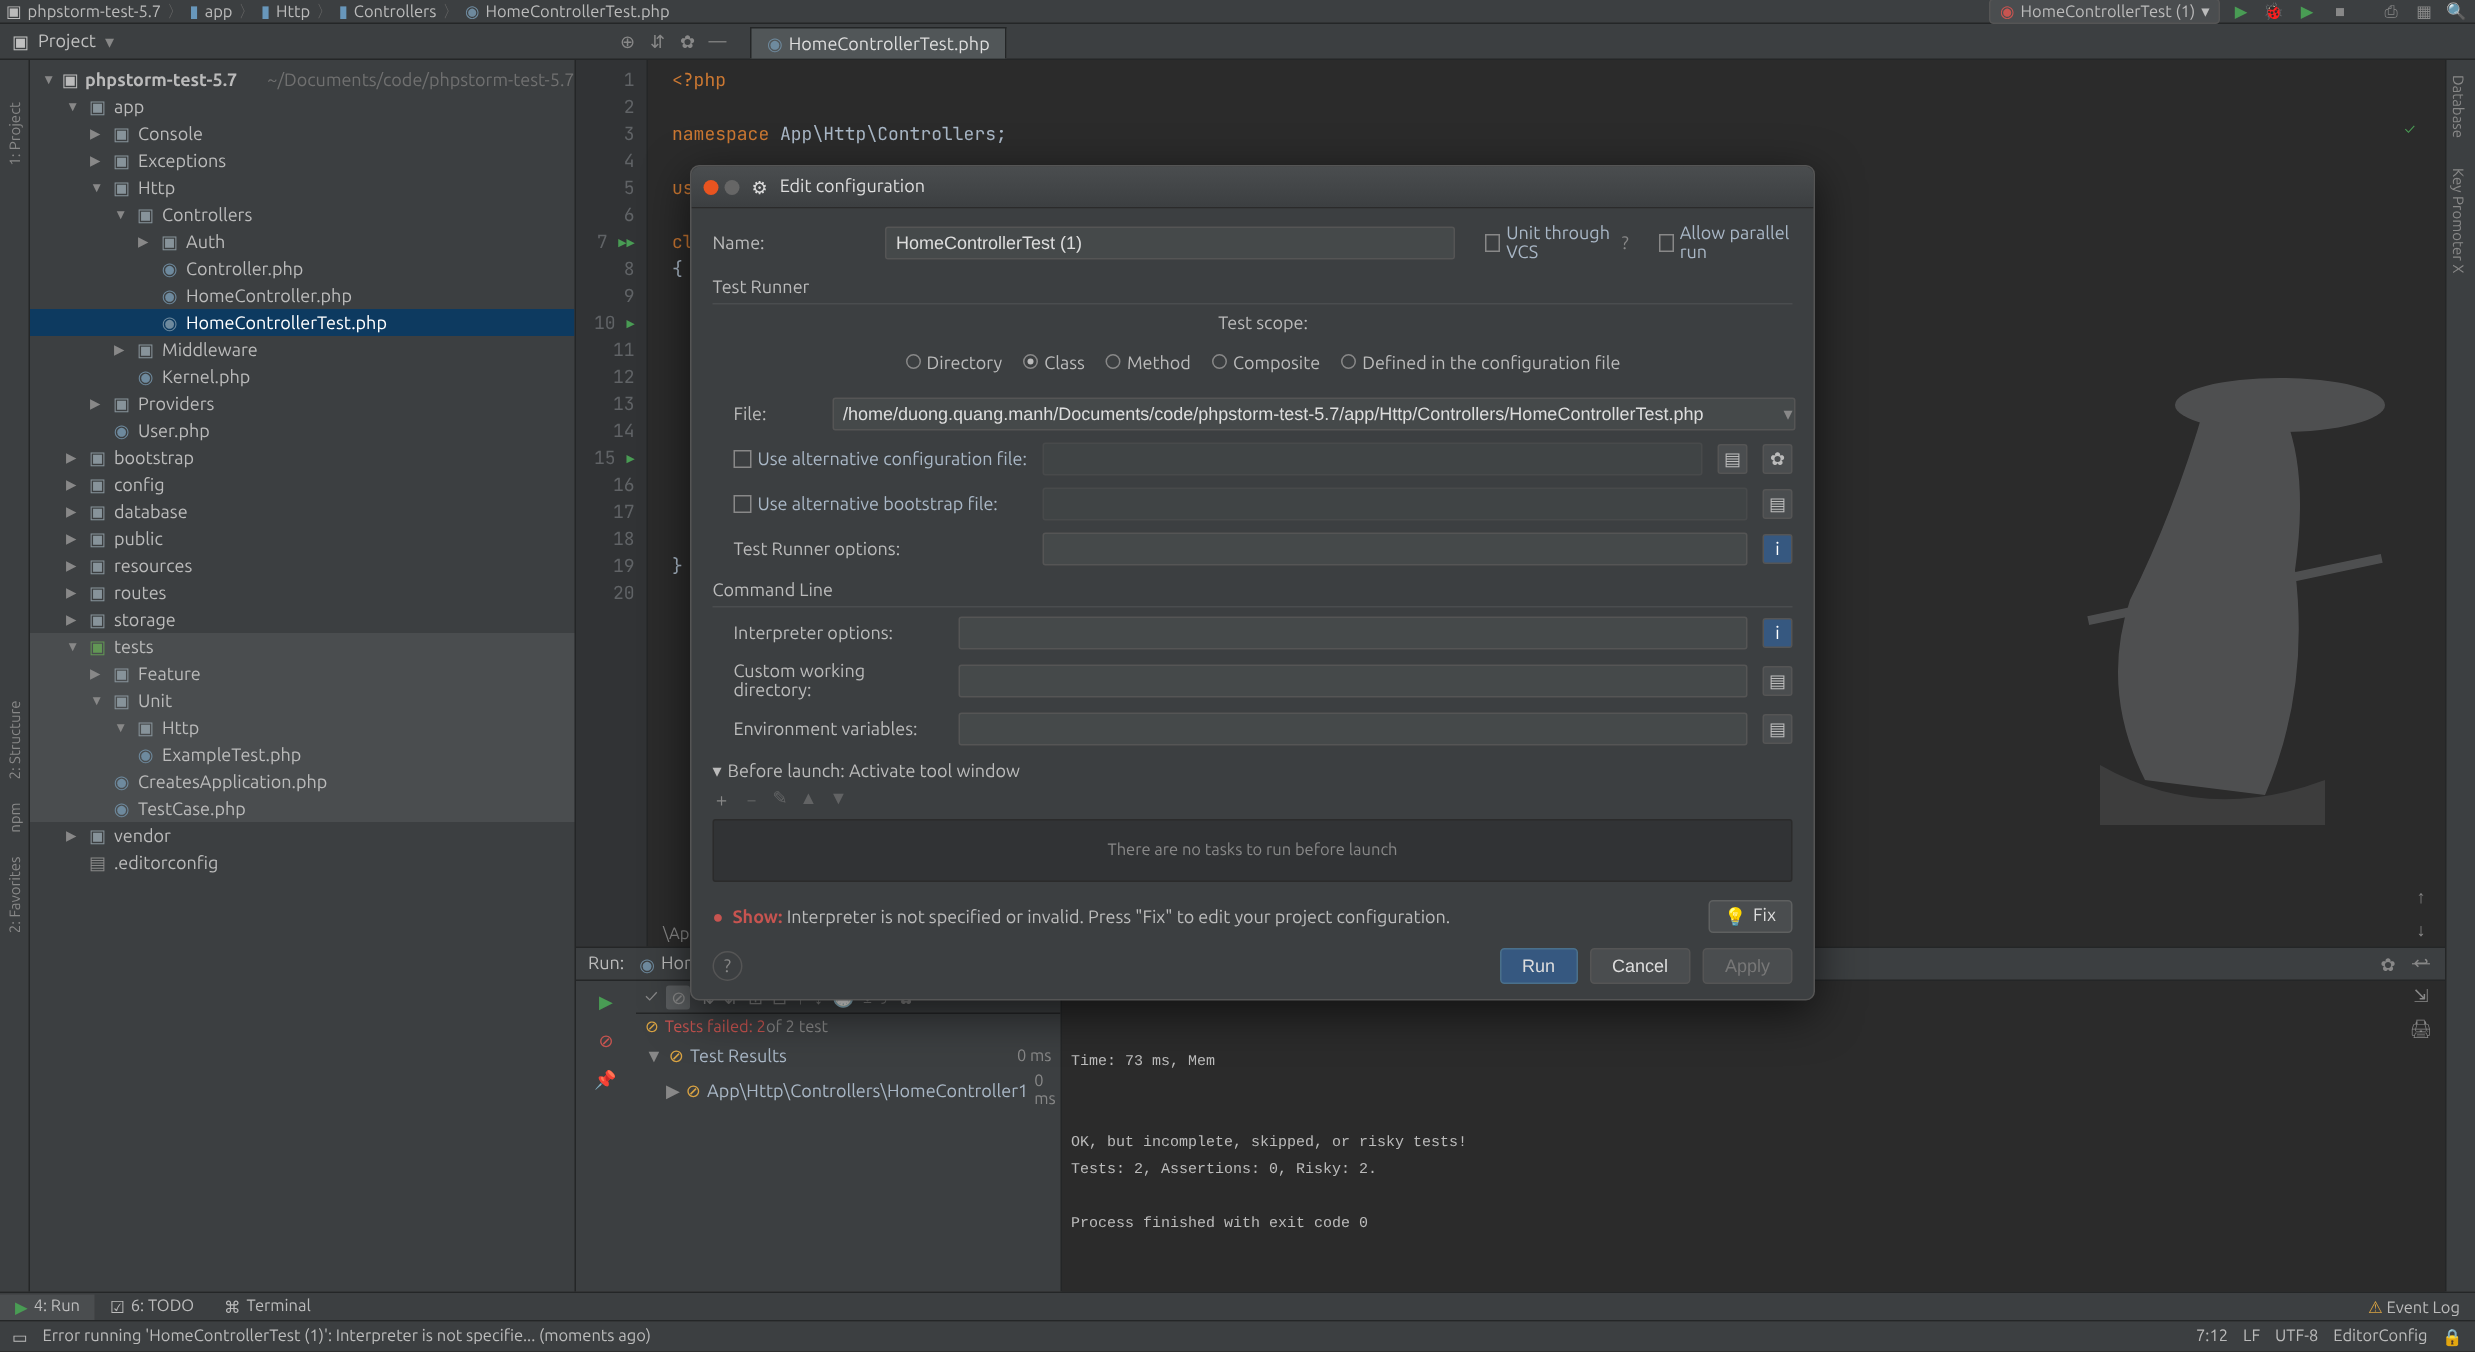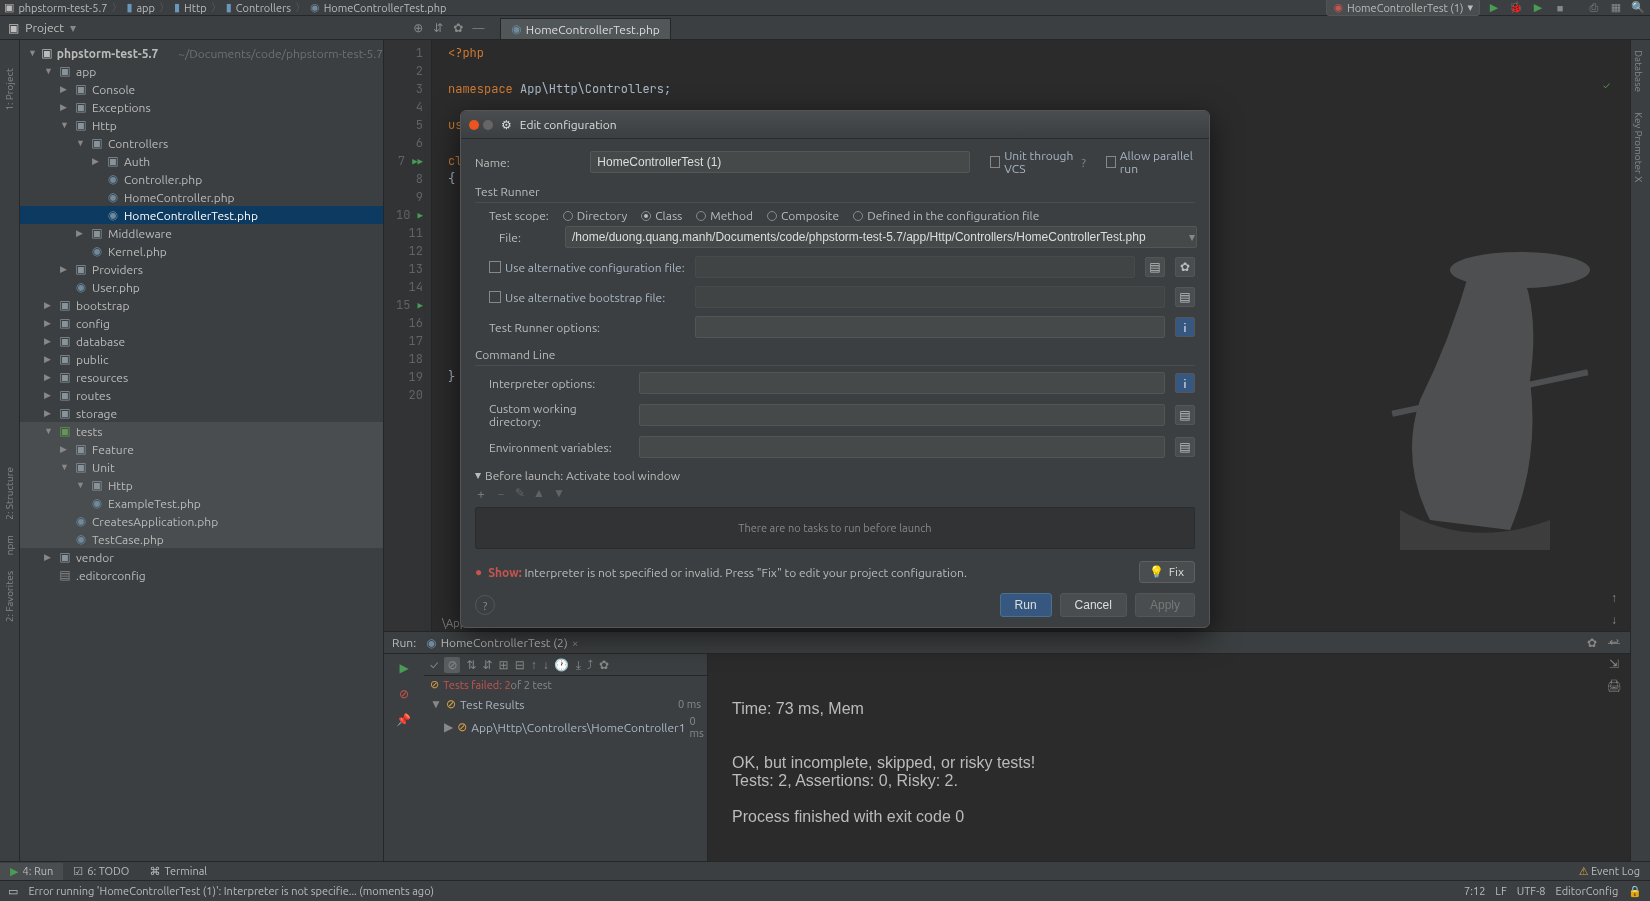--- a/index.html
+++ b/index.html
@@ -37,41 +37,41 @@
 .run-tab { display: flex; align-items: center; gap: 4px; }
 .run-body { flex: 1; display: flex; }
 .run-left { width: 40px; background: #3c3f41; display: flex; flex-direction: column; align-items: center; gap: 6px; padding-top: 4px; }
 .run-left .rbtn { width: 20px; height: 20px; color: #888; display: flex; align-items: center; justify-content: center; }
 .test-tree { width: 284px; background: #3c3f41; border-right: 1px solid #242627; }
 .test-toolbar { height: 22px; display: flex; align-items: center; gap: 6px; padding: 0 6px; border-bottom: 1px solid #242627; }
 .test-toolbar .tbtn { color: #888; }
 .test-rows { padding: 2px 0; }
 .test-row { display: flex; align-items: center; padding: 2px 6px; gap: 4px; font-size: 12px; }
 .test-row .time { margin-left: auto; color: #888; font-size: 11px; }
-.console { flex: 1; padding: 10px 24px; font-family: Liberation Sans, sans-serif; font-size: 16px; color: #bbb; line-height: 18px; white-space: pre; overflow: hidden; }
+.console { flex: 1; padding: 10px 6px; font-family: Liberation Mono, monospace; font-size: 10px; color: #bbb; line-height: 18px; white-space: pre; overflow: hidden; }
 .tool-tabs { height: 20px; background: #3c3f41; display: flex; align-items: center; border-top: 1px solid #242627; border-bottom: 1px solid #242627; font-size: 11px; color: #bbb; }
 .tool-tab { padding: 2px 10px; display: flex; align-items: center; gap: 4px; }
 .tool-tab.active { background: #4a4d4f; }
 .tool-tabs .right { margin-left: auto; padding-right: 10px; }
 .status-bar { height: 20px; background: #3c3f41; display: flex; align-items: center; padding: 0 8px; font-size: 11px; color: #bbb; gap: 10px; }
 .status-bar .right { margin-left: auto; display: flex; gap: 10px; }
 
 
 .dialog-overlay { position: absolute; top: 110px; left: 460px; width: 750px; background: #3c3f41; border: 1px solid #555; border-radius: 6px; box-shadow: 0 8px 30px rgba(0,0,0,0.6); z-index: 100; }
 .dialog-title { height: 28px; display: flex; align-items: center; padding: 0 8px; gap: 8px; background: linear-gradient(#4a4d4f,#3c3f41); border-bottom: 1px solid #2b2b2b; border-radius: 6px 6px 0 0; font-size: 12px; color: #ddd; }
 .traffic { display: flex; gap: 4px; }
 .dot { width: 10px; height: 10px; border-radius: 50%; }
 .dot.red { background: #e95420; } .dot.grey { background: #666; }
 .dialog-body { padding: 10px 14px; }
 .form-row { display: flex; align-items: center; margin-bottom: 8px; gap: 10px; font-size: 12px; }
 .form-row label { width: 130px; color: #bbb; }
 .text-input { flex: 1; background: #45494a; border: 1px solid #555; color: #ddd; padding: 3px 6px; font-size: 12px; border-radius: 2px; }
 .section-hdr { font-size: 12px; color: #bbb; margin: 10px 0 6px 0; border-bottom: 1px solid #4a4d4f; padding-bottom: 4px; }
-.radio-row { display: flex; align-items: center; gap: 14px; margin: 4px 0 4px 14px; font-size: 12px; color: #bbb; }
-.radio-opt { display: flex; align-items: center; gap: 4px; }
+.radio-row { display: flex; align-items: center; gap: 14px; margin: 4px 0 16px 14px; font-size: 12px; color: #bbb; flex-direction: column; }
+.radio-opt { display: flex; align-items: flex-start; gap: 4px; }
 .radio-dot { width: 10px; height: 10px; border-radius: 50%; border: 1px solid #888; display: inline-block; }
 .radio-dot.on::after { content: ""; display: block; width: 4px; height: 4px; background: #bbb; border-radius: 50%; margin: 2px; }
 .inline-check { display: flex; align-items: center; gap: 4px; }
 .chk { width: 12px; height: 12px; border: 1px solid #888; display: inline-block; background: #3c3f41; }
 .chk.on { background: #5e93c6; }
 .chk.on::after { content: "✓"; font-size: 9px; color: #fff; position: relative; top: -3px; left: 1px; }
 .small-btn { width: 20px; height: 20px; background: #4a4d4f; border: 1px solid #555; color: #bbb; display: inline-flex; align-items: center; justify-content: center; border-radius: 2px; }
 .before-launch { margin-top: 10px; }
 .bl-header { display: flex; align-items: center; gap: 4px; font-size: 12px; color: #bbb; }
 .bl-toolbar { display: flex; gap: 8px; margin: 4px 0; color: #888; }
@@ -532,21 +532,21 @@
             <span class="radio-dot "></span>
             <span>Composite</span>
           </div>
           <div class="radio-opt">
             <span class="radio-dot "></span>
             <span>Defined in the configuration file</span>
           </div>
         </div>
     </div>
 
-    <div class="form-row" style="margin-left:24px">
+    <div class="form-row" style="margin-left:14px">
       <label style="width:56px">File:</label>
       <input class="text-input" value="/home/duong.quang.manh/Documents/code/phpstorm-test-5.7/app/Http/Controllers/HomeControllerTest.php" style="">
       <span style="margin-left:-18px;color:#888">▾</span>
     </div>
 
     <div class="form-row" style="margin-left:14px">
       <div class="inline-check" style="width:196px">
         <span class="chk"></span>
           <span>Use alternative configuration file:</span>
       </div>

